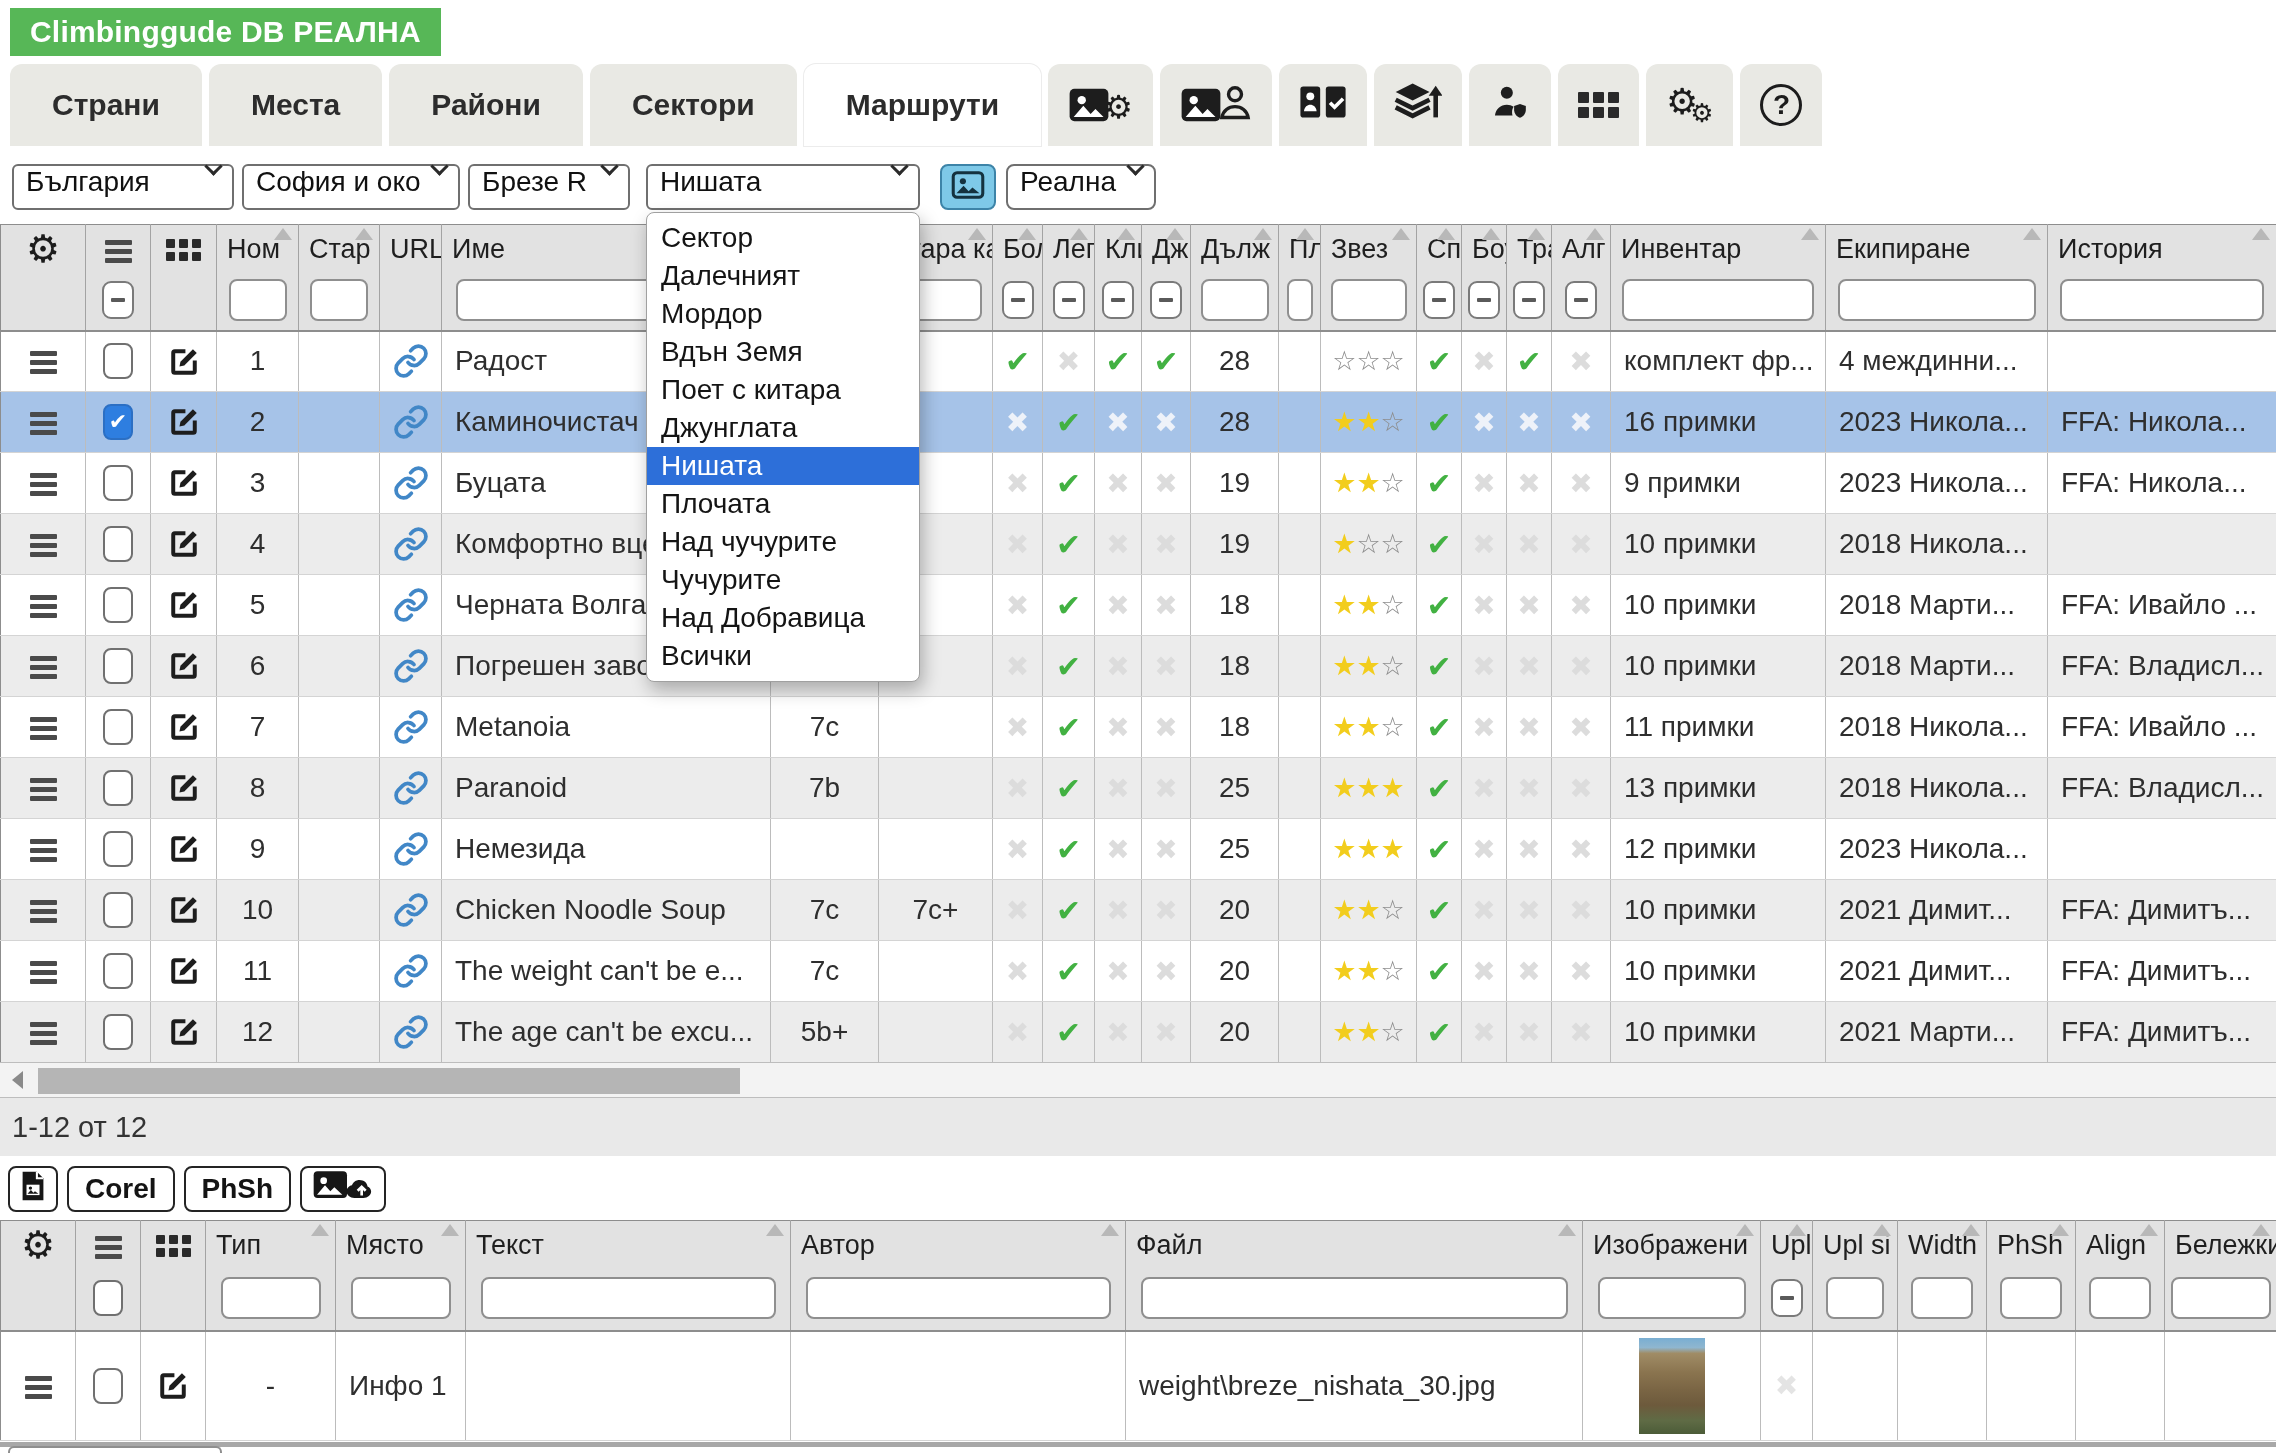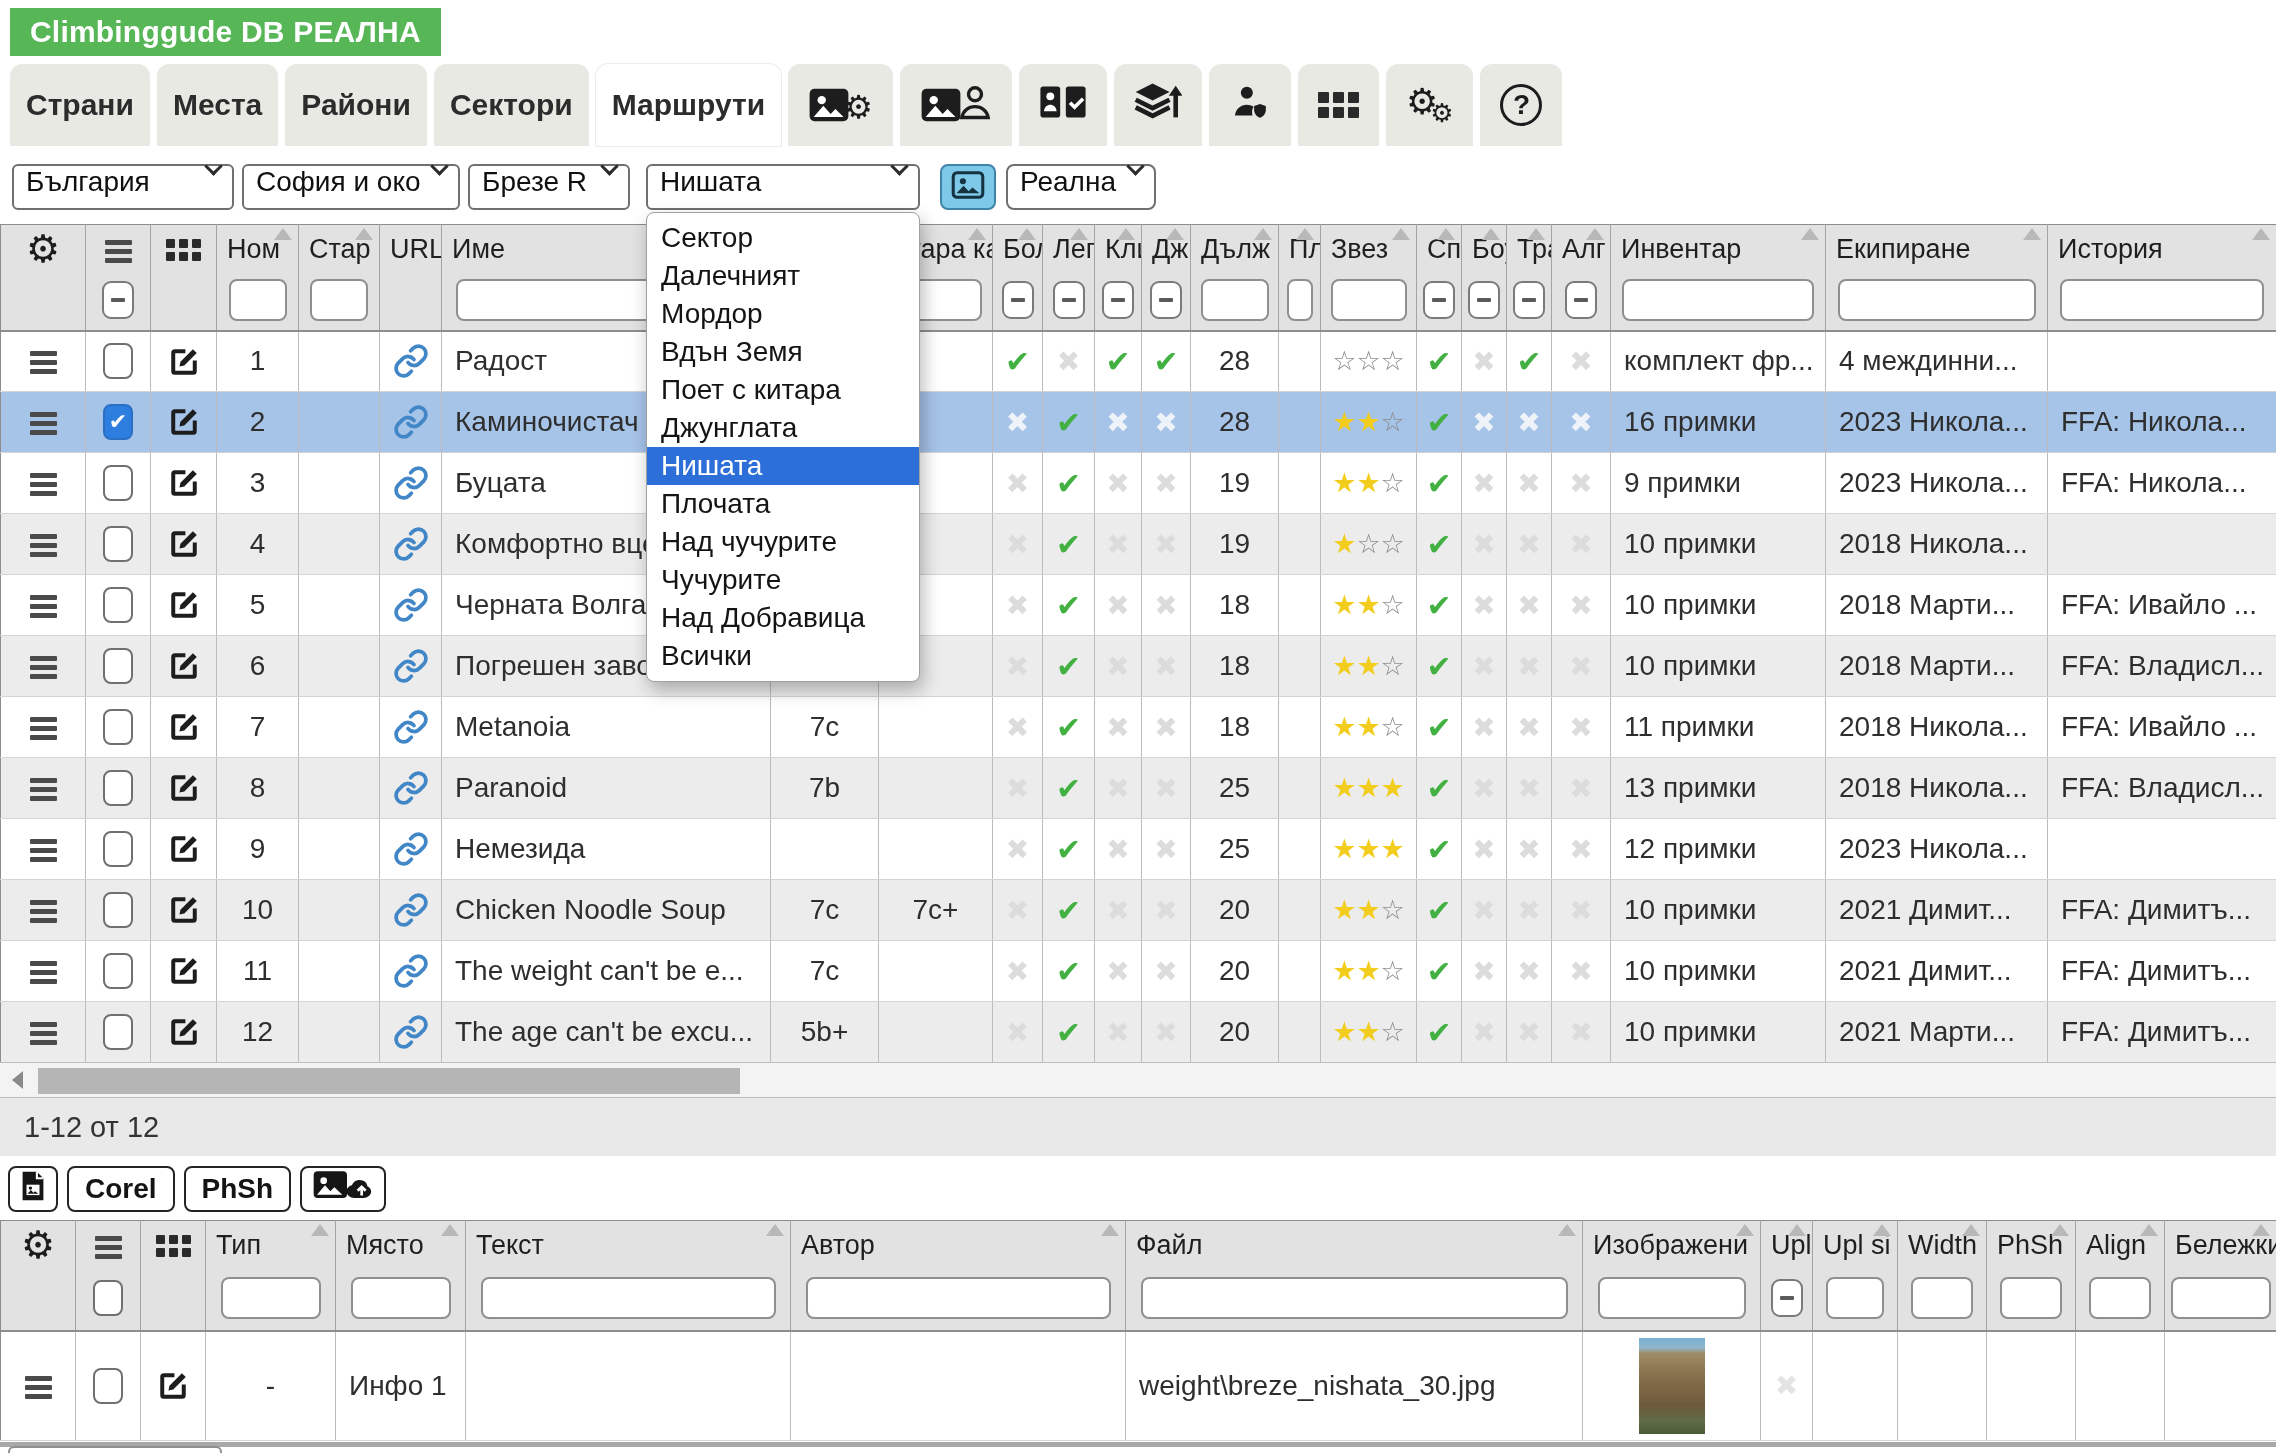--- a/index.html
+++ b/index.html
@@ -7,21 +7,21 @@
   body{font-family:"Liberation Sans","DejaVu Sans",sans-serif}
   .canvas{position:relative;width:2276px;height:1453px;background:#fff;overflow:hidden}
 
   
   .appbar{position:absolute;left:10px;top:8px;height:48px;background:#57b757;color:#fff;
     font-size:30px;font-weight:bold;display:flex;align-items:center;padding:0 20px;letter-spacing:.2px}
 
   
   .tabstrip{position:absolute;left:10px;top:64px;height:82px;display:flex;gap:7px}
   .tab{background:#e9e9e4;border-radius:12px 12px 0 0;display:flex;align-items:center;justify-content:center;
-    padding:0 16px;font-size:30px;font-weight:700;color:#2c2c2c;cursor:pointer;white-space:nowrap}
+    padding:0 42px;font-size:30px;font-weight:700;color:#2c2c2c;cursor:pointer;white-space:nowrap}
   .tab.active{background:#fff;box-shadow:0 0 0 1px #ececec}
   .icontab{padding:0 20px;min-width:78px}
   .duo{display:flex;align-items:center}
   .gearglyph{font-family:"DejaVu Sans",sans-serif;color:#1c1c1c;line-height:1}
   .helpc{width:42px;height:42px;border:3px solid #1c1c1c;border-radius:50%;display:flex;align-items:center;
     justify-content:center;font-size:28px;font-weight:bold;color:#1c1c1c}
   .g2{display:flex;align-items:flex-start}
 
   
   .select{position:absolute;top:164px;height:46px;background:#fff;border:2px solid #6f6f6f;border-radius:6px;
@@ -82,21 +82,21 @@
   
   .scrollstrip{position:absolute;left:0;top:1062px;width:2276px;height:36px;background:#f3f3f3;
     border-top:1px solid #bdbdbd;border-bottom:1px solid #bdbdbd}
   .scroll-left{position:absolute;left:0;top:1px;width:34px;height:32px;background:#f3f3f3;display:flex;
     align-items:center;justify-content:center;cursor:pointer}
   .scroll-left i{width:0;height:0;border-top:9px solid transparent;border-bottom:9px solid transparent;
     border-right:11px solid #8a8a8a}
   .scroll-thumb{position:absolute;left:38px;top:5px;width:702px;height:26px;background:#b5b5b5;cursor:grab}
 
   .statusband{position:absolute;left:0;top:1098px;width:2276px;height:58px;background:#e9e9e9;display:flex;
-    align-items:center;padding-left:24px;font-size:29px;color:#333}
+    align-items:center;padding-left:12px;font-size:29px;color:#333}
 
   .toolbar{position:absolute;left:8px;top:1166px;height:40px;display:flex;gap:9px}
   .tbtn{height:46px;border:2px solid #242424;border-radius:8px;background:#fff;display:flex;align-items:center;
     justify-content:center;font-size:28px;font-weight:600;color:#141414;padding:0 16px;cursor:pointer}
   .tbtn.iconb{padding:0 10px}
 
   .thumb{width:66px;height:96px;margin:0 auto;cursor:pointer;
     background:linear-gradient(180deg,#79aed2 0%,#8fb6cf 10%,#a08c66 16%,#8a744f 36%,#7a6544 54%,#6d5a3c 70%,#5f6b45 86%,#4c5c38 100%)}
 
   .sliver1{position:absolute;left:0;top:1442px;width:2276px;height:5px;background:#a8a8a8}

